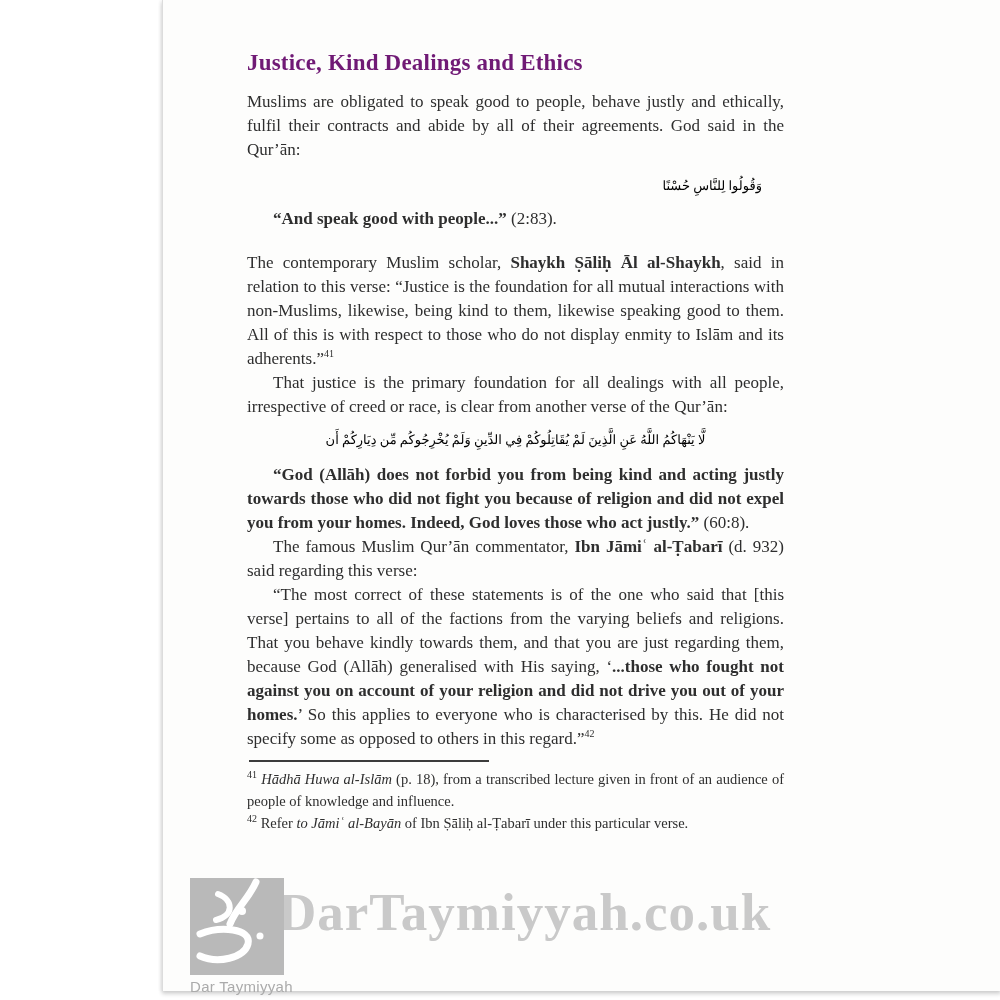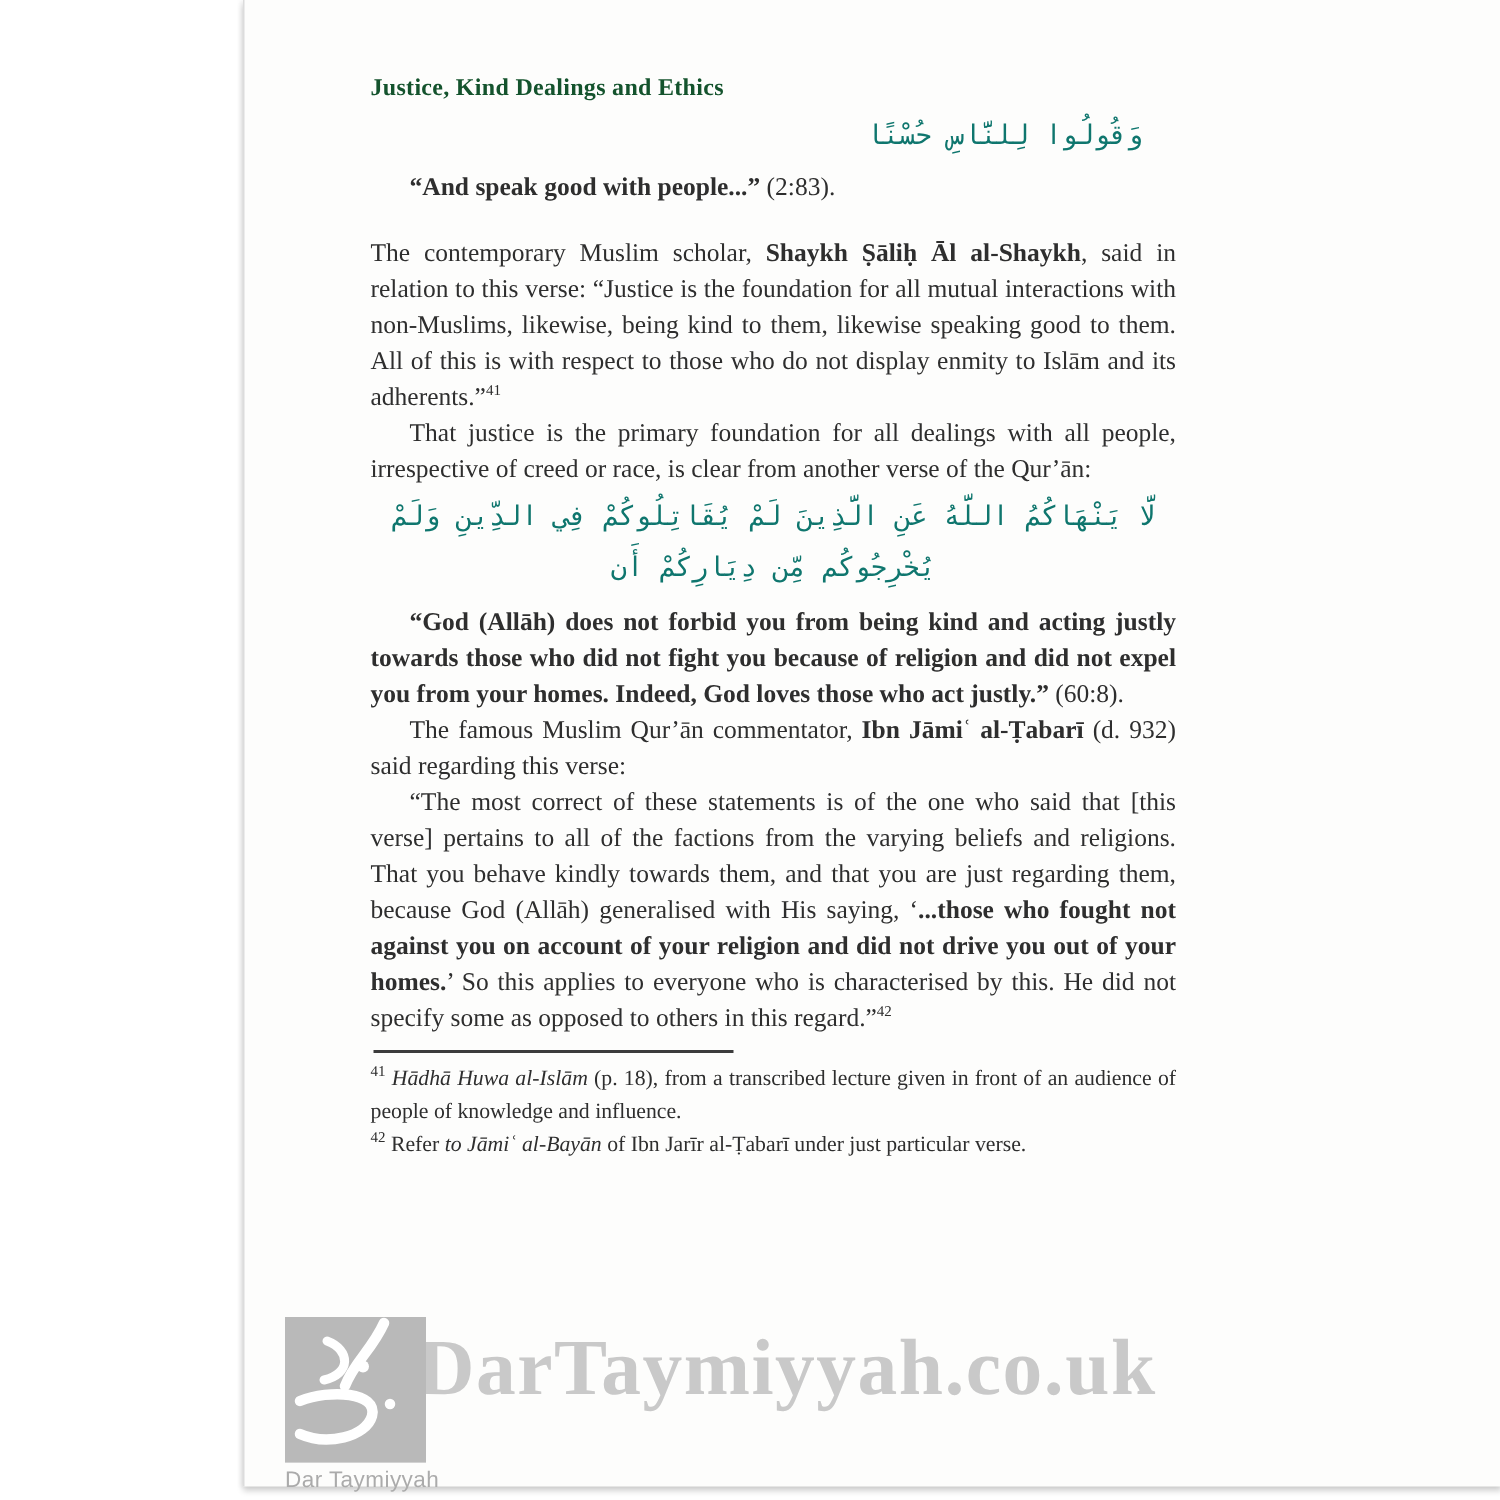--- a/index.html
+++ b/index.html
@@ -28,43 +28,43 @@
     font-size:13px;
     letter-spacing:1px;
     color:#3a3a3a;
     display:flex;
     align-items:center;
     gap:7px;
   }
   .running-head .pgnum{letter-spacing:0;}
   .diamond{font-size:9px; line-height:1; position:relative; top:0px; color:#222;}
   h1.section-title{
-    font-size:16px;
+    font-size:23px;
     font-weight:bold;
     margin:10px 0 0 0;
-    color:#14532d;
+    color:#701a75;
     letter-spacing:0.2px;
   }
   .para{
     font-size:17px;
     line-height:24px;
     text-align:justify;
     margin:0;
   }
   .ind{text-indent:26px;}
   .mt14{margin-top:14px;}
   .mt20{margin-top:20px;}
   .b{font-weight:bold;}
   .i{font-style:italic;}
   sup{font-size:10px; line-height:0; vertical-align:super;margin-top:44px;}
   .arabic{
-    font-family:Liberation Mono, monospace;
+    font-family:Liberation Serif, serif;
     direction:rtl;
-    font-size:18px;
-    color:#0f766e;
+    font-size:13px;
+    color:#000000;
   }
   .arabic-inline{
     margin-top:8px;
     height:32px;
     line-height:32px;
     text-align:right;
     padding-right:22px;
   }
   .quote-line{
     margin-top:5px;
@@ -143,20 +143,21 @@
       </svg>
     </span>
     <div class="logo-caption">Dar Taymiyyah</div>
   </div>
 
   <div class="content">
 
 
     <h1 class="section-title">Justice, Kind Dealings and Ethics</h1>
 
+    <p class="para mt14"><span>Muslims are obligated to speak good to people, behave justly and ethically, fulfil their contracts and abide by all of their agreements. God said in the Qur’ān:</span></p>
 
     <div class="arabic arabic-inline">وَقُولُوا لِلنَّاسِ حُسْنًا</div>
 
     <p class="para quote-line"><span class="b">“And speak good with people...”</span><span> (2:83).</span></p>
 
     <p class="para mt20"><span>The contemporary Muslim scholar, </span><span class="b">Shaykh Ṣāliḥ Āl al-Shaykh</span><span>, said in relation to this verse: “Justice is the foundation for all mutual interactions with non-Muslims, likewise, being kind to them, likewise speaking good to them. All of this is with respect to those who do not display enmity to Islām and its adherents.”</span><sup>41</sup></p>
 
     <p class="para ind"><span>That justice is the primary foundation for all dealings with all people, irrespective of creed or race, is clear from another verse of the Qur’ān:</span></p>
 
     <div class="arabic arabic-block">
@@ -164,16 +165,16 @@
     </div>
 
     <p class="para ind" style="margin-top:6px;"><span class="b">“God (Allāh) does not forbid you from being kind and acting justly towards those who did not fight you because of religion and did not expel you from your homes. Indeed, God loves those who act justly.”</span><span> (60:8).</span></p>
 
     <p class="para ind"><span>The famous Muslim Qur’ān commentator, </span><span class="b">Ibn Jāmiʿ al-Ṭabarī</span><span> (d. 932) said regarding this verse:</span></p>
 
     <p class="para ind"><span>“The most correct of these statements is of the one who said that [this verse] pertains to all of the factions from the varying beliefs and religions. That you behave kindly towards them, and that you are just regarding them, because God (Allāh) generalised with His saying, ‘</span><span class="b">...those who fought not against you on account of your religion and did not drive you out of your homes.</span><span>’ So this applies to everyone who is characterised by this. He did not specify some as opposed to others in this regard.”</span><sup>42</sup></p>
 
     <hr class="footnote-rule">
     <p class="footnote"><sup>41</sup><span> </span><span class="i">Hādhā Huwa al-Islām</span><span> (p. 18), from a transcribed lecture given in front of an audience of people of knowledge and influence.</span></p>
-    <p class="footnote"><sup>42</sup><span> Refer </span><span class="i">to Jāmiʿ al-Bayān</span><span> of Ibn Jarīr al-Ṭabarī under just particular verse.</span></p>
+    <p class="footnote"><sup>42</sup><span> Refer </span><span class="i">to Jāmiʿ al-Bayān</span><span> of Ibn Ṣāliḥ al-Ṭabarī under this particular verse.</span></p>
 
   </div>
 </div>
 
 </body></html>

